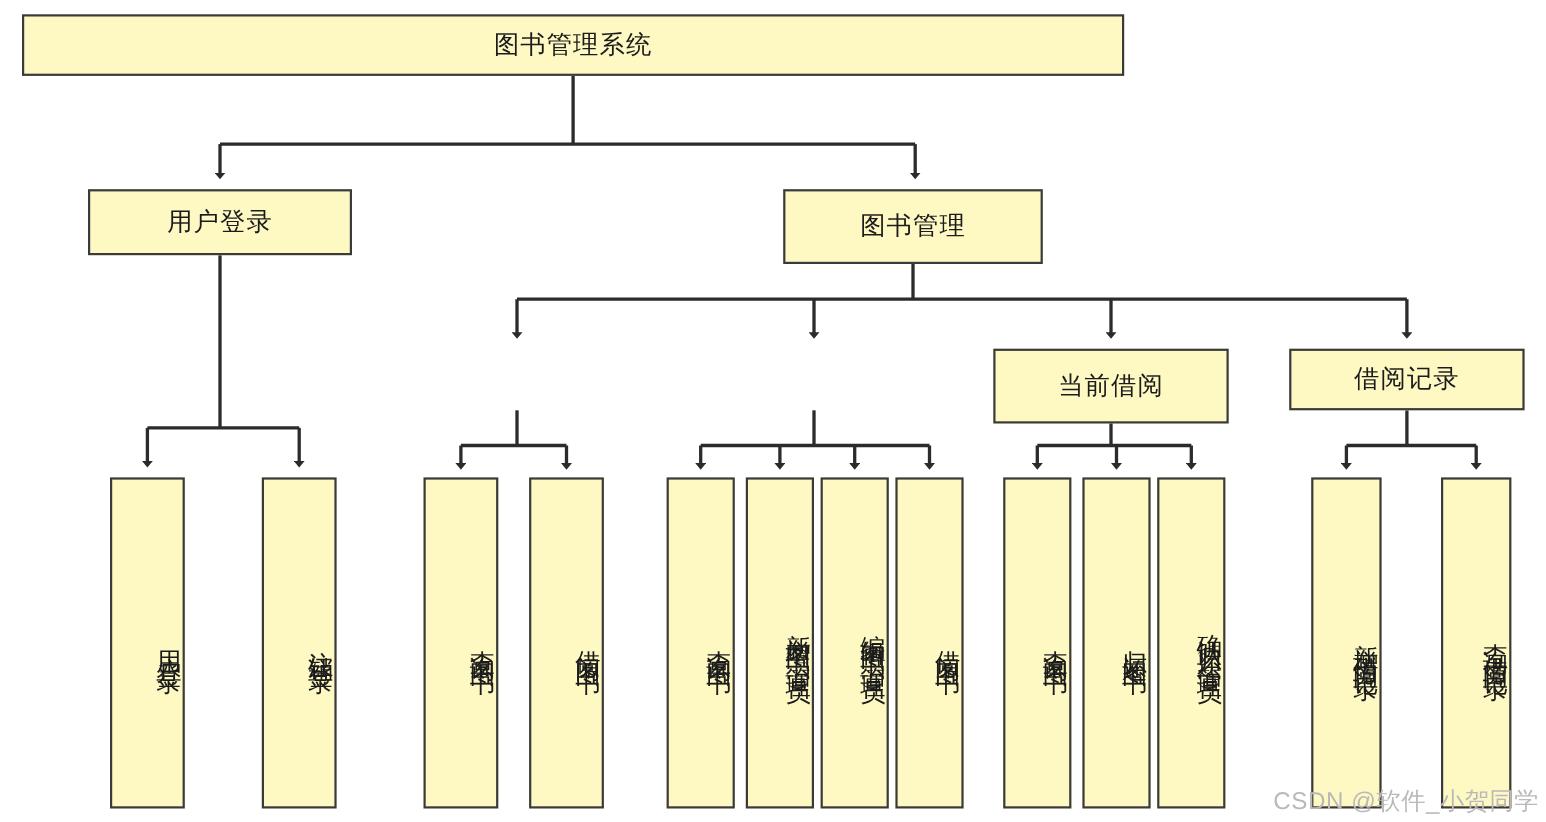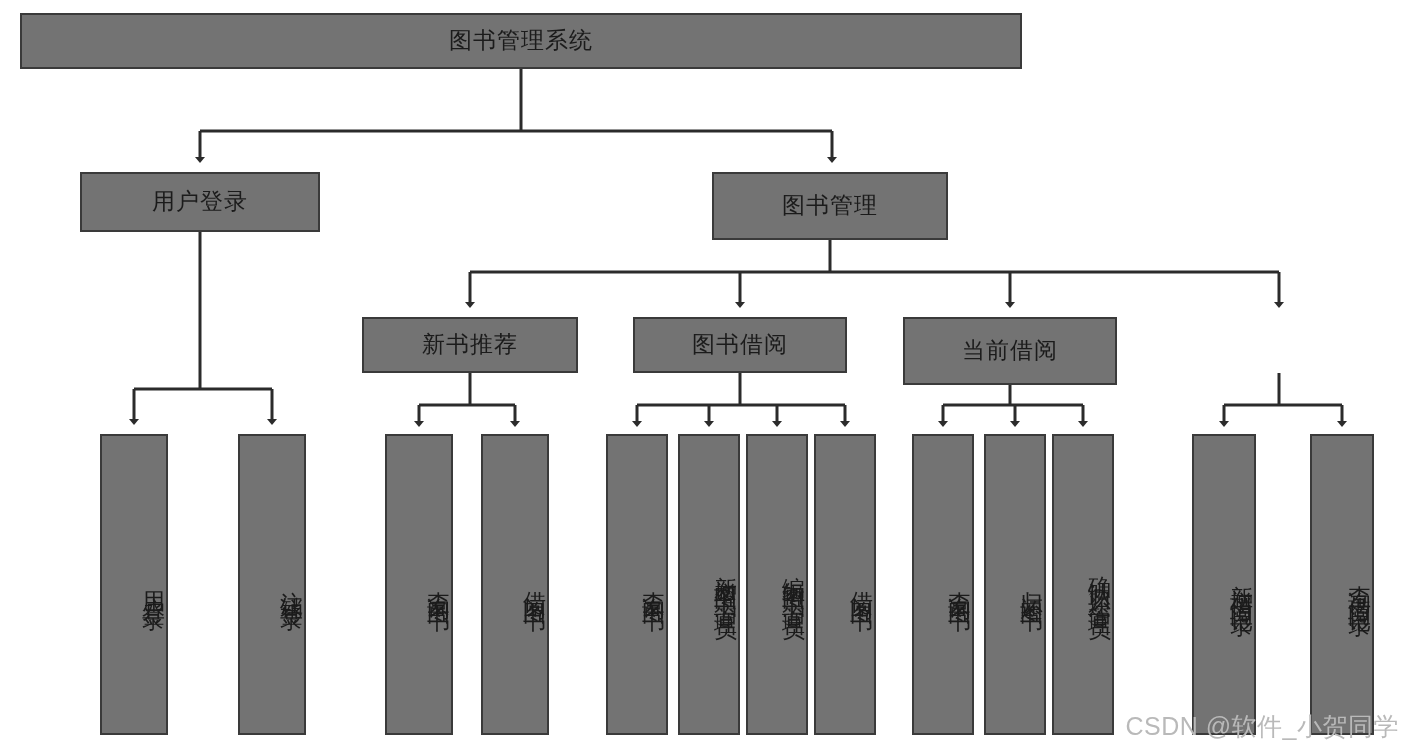--- a/index.html
+++ b/index.html
@@ -22,21 +22,21 @@
     left: 0;
     top: 0;
     width: 1405px;
     height: 747px;
     pointer-events: none;
   }
   .node {
     position: absolute;
     box-sizing: border-box;
     border: 2.5px solid #3a3a3a;
-    background: #737373;
+    background: #fef9c3;
     display: flex;
     align-items: center;
     justify-content: center;
     color: #1b1b1b;
   }
   .node.h {
     font-size: 23px;
     letter-spacing: 1px;
     line-height: 1.1;
   }
@@ -53,21 +53,21 @@
   }
   .node.v .vtext {
     writing-mode: vertical-rl;
     text-orientation: upright;
     display: block;
   }
   .watermark {
     position: absolute;
     right: 6px;
     bottom: 4px;
-    font-size: 25px;
+    font-size: 22px;
     color: #b9b9b9;
     letter-spacing: 0.5px;
     white-space: nowrap;
   }
 </style>
 </head>
 <body>
 
 <div id="canvas">
 
@@ -125,28 +125,25 @@
     <span>图书管理系统</span>
   </div>
 
   <div class="node h" style="left:80px; top:172px; width:240px; height:60px;">
     <span>用户登录</span>
   </div>
   <div class="node h" style="left:712px; top:172px; width:236px; height:68px;">
     <span>图书管理</span>
   </div>
 
-  <div class="node h" style="left:362px; top:317px; width:216px; height:56px;">
-    <span>新书推荐</span>
-  </div>
-  <div class="node h" style="left:633px; top:317px; width:214px; height:56px;">
-    <span>图书借阅</span>
-  </div>
   <div class="node h" style="left:903px; top:317px; width:214px; height:68px;">
     <span>当前借阅</span>
+  </div>
+  <div class="node h" style="left:1172px; top:317px; width:214px; height:56px;">
+    <span>借阅记录</span>
   </div>
 
   <div class="node v" style="left:100px; top:434px; width:68px; height:301px;">
     <span class="vtext">用户登录</span>
   </div>
   <div class="node v" style="left:238px; top:434px; width:68px; height:301px;">
     <span class="vtext">注销登录</span>
   </div>
 
   <div class="node v" style="left:385px; top:434px; width:68px; height:301px;">

